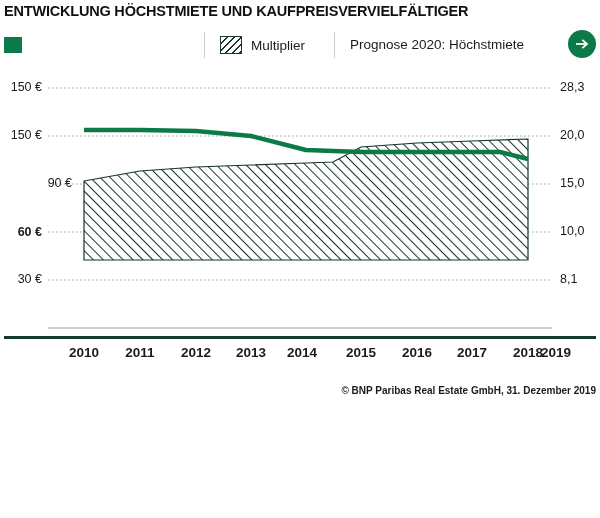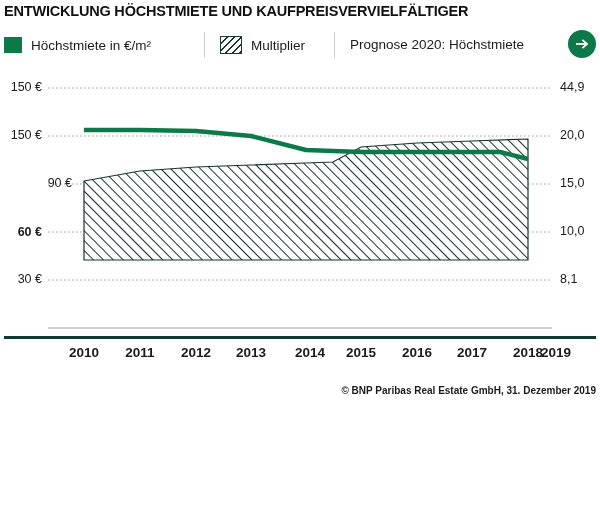--- a/index.html
+++ b/index.html
@@ -151,21 +151,20 @@
 </head>
 <body>
 
 <div class="wrap">
 
   <div class="title">ENTWICKLUNG HÖCHSTMIETE UND KAUFPREISVERVIELFÄLTIGER</div>
 
   <div class="legend">
     <div class="legend-item" style="left:0px;">
       <span class="swatch-solid"></span>
-      <span class="lbl">Höchstmiete in €/m²</span>
     </div>
     <div class="legend-sep" style="left:200px;"></div>
     <div class="legend-item" style="left:216px;">
       <span class="swatch-hatch"></span>
       <span class="lbl">Multiplier</span>
     </div>
     <div class="legend-sep" style="left:330px;"></div>
     <div class="legend-note" style="left:346px; top:7px;">Prognose 2020: Höchstmiete</div>
   </div>
 
@@ -198,35 +197,35 @@
 
       <path d="M 84,52 L 140,52 L 196,53 L 251,58 L 306,72 L 361,74 L 417,74 L 472,74 L 500,74 L 528,81" fill="none" stroke="#0c7a48" stroke-width="4.5" stroke-linejoin="round" stroke-linecap="butt"></path>
     </svg>
 
     <div class="axis-label axis-left" style="left:0px;  top:2px;  width:42px;">150 €</div>
     <div class="axis-label axis-left" style="left:0px;  top:50px; width:42px;">150 €</div>
     <div class="axis-label axis-left" style="left:0px;  top:98px; width:42px;padding-left:30px;">90 €</div>
     <div class="axis-label axis-left" style="left:0px;  top:147px;width:42px;font-weight:bold;">60 €</div>
     <div class="axis-label axis-left" style="left:0px;  top:194px;width:42px;">30 €</div>
 
-    <div class="axis-label axis-right" style="left:560px; top:2px;  width:40px;">44,9</div>
+    <div class="axis-label axis-right" style="left:560px; top:2px;  width:40px;">28,3</div>
     <div class="axis-label axis-right" style="left:560px; top:50px; width:40px;">20,0</div>
     <div class="axis-label axis-right" style="left:560px; top:98px; width:40px;">15,0</div>
     <div class="axis-label axis-right" style="left:560px; top:146px;width:40px;">10,0</div>
     <div class="axis-label axis-right" style="left:560px; top:194px;width:40px;">8,1</div>
   </div>
 
   <div class="baseline"></div>
 
   <div class="xlabels">
     <div class="xlabel" style="left:58px;  width:52px;">2010</div>
     <div class="xlabel" style="left:114px; width:52px;">2011</div>
     <div class="xlabel" style="left:170px; width:52px;">2012</div>
     <div class="xlabel" style="left:225px; width:52px;">2013</div>
-    <div class="xlabel" style="left:284px; width:52px;">2014</div>
+    <div class="xlabel" style="left:276px; width:52px;">2014</div>
     <div class="xlabel" style="left:335px; width:52px;">2015</div>
     <div class="xlabel" style="left:391px; width:52px;">2016</div>
     <div class="xlabel" style="left:446px; width:52px;">2017</div>
     <div class="xlabel" style="left:502px; width:52px;">2018</div>
 
     <div class="xlabel" style="left:530px; width:52px;">2019</div>
   </div>
 
   <div class="source">© BNP Paribas Real Estate GmbH, 31. Dezember 2019</div>
 

